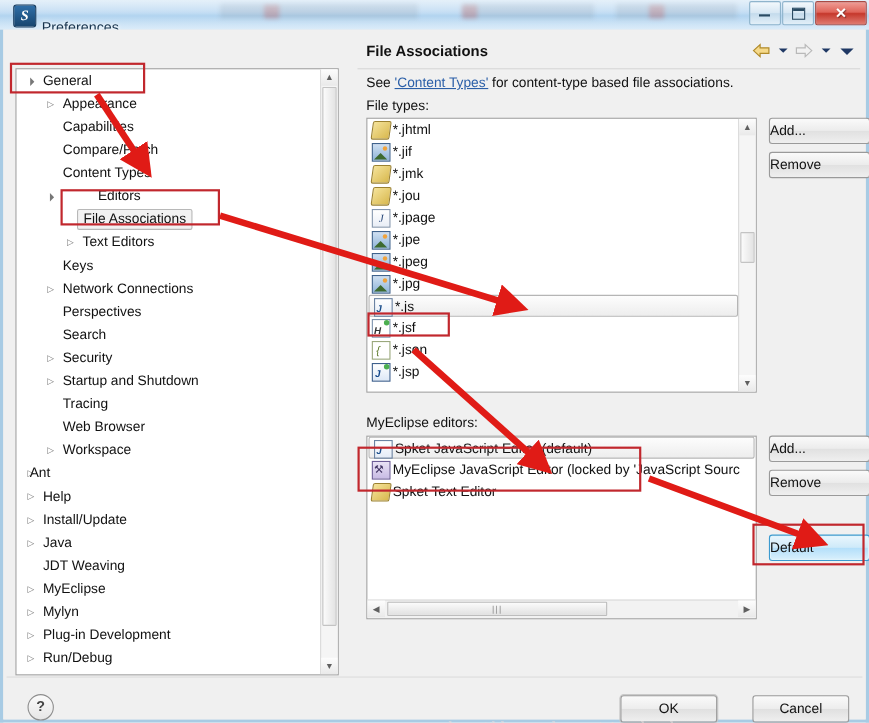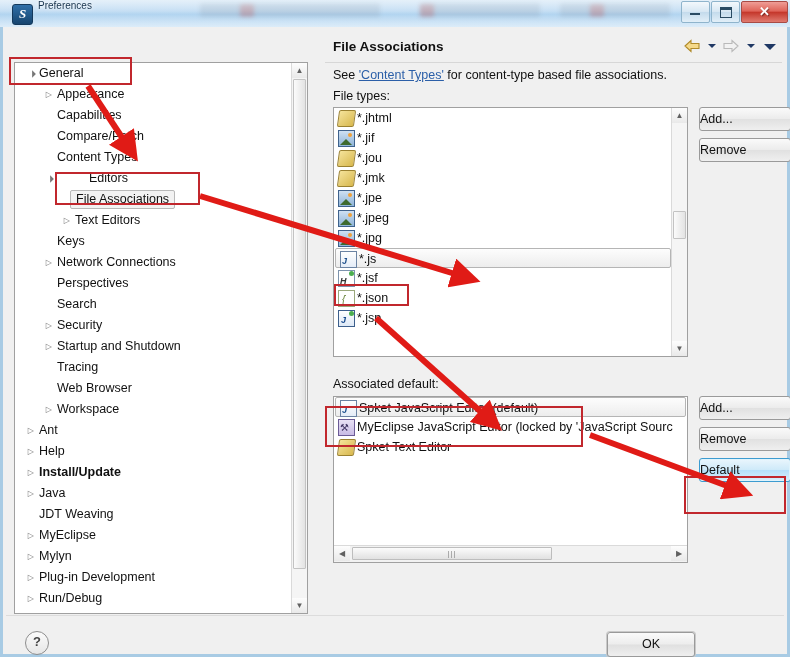--- a/index.html
+++ b/index.html
@@ -26,21 +26,21 @@
   .app-icon{
     position:absolute;left:12px;top:4px;width:19px;height:19px;
     background:linear-gradient(180deg,#2f6fa8,#17456f);
     border:1px solid #14395c;border-radius:3px;
   }
   .app-icon span{
     display:block;color:#fff;font-size:13px;line-height:18px;text-align:center;
     font-family:"Liberation Serif","DejaVu Serif",serif;font-style:italic;font-weight:bold;
   }
   .title-text{
-    position:absolute;left:38px;top:0;font-size:10px;color:#17334d;
+    position:absolute;left:38px;top:17px;font-size:13px;color:#17334d;
     text-shadow:0 0 3px rgba(255,255,255,.9),0 0 6px rgba(255,255,255,.8);
   }
   .wbtns{position:absolute;right:2px;top:1px;display:flex;gap:1px;}
   .wbtn{
     width:27px;height:20px;border:1px solid #8fb4cc;border-radius:2px;
     background:linear-gradient(180deg,#f3f8fc,#d7e7f3 48%,#c4dbec 52%,#e2eff8);
     position:relative;
   }
   .wbtn.close{
     width:45px;border:1px solid #a84b45;
@@ -63,21 +63,21 @@
   
   .filter-box{
     position:absolute;left:11px;top:9px;width:294px;height:20px;
     border:1px solid #a0a0a0;background:#fff;box-sizing:border-box;
     font-size:12px;color:#6d6d6d;padding:2px 4px;line-height:16px;
   }
   .tree{
     position:absolute;left:11px;top:35px;width:294px;height:552px;
     background:#fff;border:1px solid #a0a0a0;box-sizing:border-box;overflow:hidden;
   }
-  .tree-list{position:absolute;left:0;top:0;right:14px;bottom:0;overflow:hidden;text-align:right;}
+  .tree-list{position:absolute;left:0;top:0;right:14px;bottom:0;overflow:hidden;}
   .tnode{height:21px;line-height:21px;white-space:nowrap;font-size:12.5px;color:#111;position:relative;}
   .tnode .arrow{
     position:absolute;width:9px;height:9px;top:6px;color:#777;font-size:8px;line-height:9px;
   }
   .tnode .arrow.collapsed:before{content:"\25B7";}
   .tnode .arrow.expanded:before{content:"\25E2";display:inline-block;transform:rotate(-45deg);font-size:7px;}
   .tnode .lbl{position:absolute;}
   .tnode.selected .lbl{
     background:#f2f2f2;border:1px solid #b8b8b8;border-radius:2px;padding:0 5px;margin-left:-5px;
     line-height:17px;top:1px;
@@ -153,37 +153,37 @@
   .lbl-assoc{position:absolute;left:12px;top:344px;font-size:12.5px;color:#111;}
 
   .sbtn{
     position:absolute;width:92px;height:24px;
     background:linear-gradient(180deg,#fafafa,#ececec 48%,#e1e1e1 52%,#efefef);
     border:1px solid #9a9a9a;border-radius:3px;box-sizing:border-box;
     font-size:12.5px;color:#111;text-align:left;line-height:22px;
   }
   .sbtn.hot{
     background:linear-gradient(180deg,#eaf6fd,#cfeaf9 48%,#b4dffa 52%,#d9f0fc);
-    border:1px solid #3c9bd0;box-shadow:0 0 0 1px #dff3fc inset;
+    border:1px solid #3c9bd0;box-shadow:0 0 0 1px #dff3fc inset;margin-top:28px;
   }
 
   
   .footer-sep{position:absolute;left:3px;right:3px;top:588px;height:1px;background:#dcdcdc;}
   .help-btn{
     position:absolute;left:22px;top:604px;width:22px;height:22px;border-radius:50%;
     border:1px solid #8e8e8e;background:linear-gradient(180deg,#fbfbfb,#e6e6e6);
     text-align:center;line-height:20px;font-size:13px;color:#444;font-weight:bold;
   }
   .fbtn{
     position:absolute;top:605px;width:88px;height:25px;
     background:linear-gradient(180deg,#fafafa,#ededed 48%,#e0e0e0 52%,#efefef);
     border:1px solid #9a9a9a;border-radius:3px;box-sizing:border-box;
     font-size:12.5px;color:#111;text-align:center;line-height:23px;
   }
-  #ok-button{left:604px;box-shadow:0 0 0 1px #c9c9c9;}
+  #ok-button{left:561px;box-shadow:0 0 0 1px #c9c9c9;}
   #cancel-button{left:681px;}
 
   .watermark{
     position:absolute;left:405px;top:627px;font-size:15px;color:#e7dede;
     font-family:"Liberation Serif","DejaVu Serif",serif;letter-spacing:.5px;white-space:nowrap;
   }
 
   
   .ann{position:absolute;border:2px solid #c1272d;box-sizing:border-box;pointer-events:none;}
   .ann-svg{position:absolute;left:0;top:0;width:790px;height:657px;pointer-events:none;}
@@ -278,29 +278,29 @@
             </div>
             <div class="tnode">
               <span class="lbl" style="left: 42px;">Web Browser</span>
             </div>
             <div class="tnode">
               <span class="arrow collapsed" style="left: 28px;"></span>
               <span class="lbl" style="left: 42px;">Workspace</span>
             </div>
             <div class="tnode">
               <span class="arrow collapsed" style="left: 10px;"></span>
-              <span class="lbl" style="left: 24px;">Ant</span>
+              <span class="lbl" style="left: 12px;">Ant</span>
             </div>
             <div class="tnode">
               <span class="arrow collapsed" style="left: 10px;"></span>
               <span class="lbl" style="left: 24px;">Help</span>
             </div>
             <div class="tnode">
               <span class="arrow collapsed" style="left: 10px;"></span>
-              <span class="lbl" style="left: 24px; font-weight: bold;">Install/Update</span>
+              <span class="lbl" style="left: 24px;">Install/Update</span>
             </div>
             <div class="tnode">
               <span class="arrow collapsed" style="left: 10px;"></span>
               <span class="lbl" style="left: 24px;">Java</span>
             </div>
             <div class="tnode">
               <span class="lbl" style="left: 24px;">JDT Weaving</span>
             </div>
             <div class="tnode">
               <span class="arrow collapsed" style="left: 10px;"></span>
@@ -358,41 +358,42 @@
       <div class="desc">
         <span>See </span><a href="#">'Content Types'</a><span> for content-type based file associations.</span>
       </div>
 
       <div class="lbl-filetypes">File types:</div>
 
       <div class="listbox" id="file-types-list">
         <div class="lrows" id="ft-rows">
               <div class="lrow"><span class="ficon"><i class="ic ic-scroll"></i></span><span>*.jhtml</span></div>
               <div class="lrow"><span class="ficon"><i class="ic ic-img"></i></span><span>*.jif</span></div>
+              <div class="lrow"><span class="ficon"><i class="ic ic-scroll"></i></span><span>*.jmk</span></div>
               <div class="lrow"><span class="ficon"><i class="ic ic-scroll"></i></span><span>*.jou</span></div>
-              <div class="lrow"><span class="ficon"><i class="ic ic-scroll"></i></span><span>*.jmk</span></div>
+              <div class="lrow"><span class="ficon"><i class="ic ic-j"></i></span><span>*.jpage</span></div>
               <div class="lrow"><span class="ficon"><i class="ic ic-img"></i></span><span>*.jpe</span></div>
               <div class="lrow"><span class="ficon"><i class="ic ic-img"></i></span><span>*.jpeg</span></div>
               <div class="lrow"><span class="ficon"><i class="ic ic-img"></i></span><span>*.jpg</span></div>
               <div class="lrow sel"><span class="ficon"><i class="ic ic-js"></i></span><span>*.js</span></div>
               <div class="lrow"><span class="ficon"><i class="ic ic-h"></i></span><span>*.jsf</span></div>
               <div class="lrow"><span class="ficon"><i class="ic ic-json"></i></span><span>*.json</span></div>
               <div class="lrow"><span class="ficon"><i class="ic ic-jsp"></i></span><span>*.jsp</span></div>
             </div>
         <div class="vsb">
           <div class="arr up">▲</div>
           <div class="thumb" style="top:103px;height:28px;"></div>
           <div class="arr dn">▼</div>
         </div>
       </div>
 
       <div class="sbtn" style="left:378px;top:74px;">Add...</div>
       <div class="sbtn" style="left:378px;top:105px;">Remove</div>
 
-      <div class="lbl-assoc">Associated default:</div>
+      <div class="lbl-assoc">MyEclipse editors:</div>
 
       <div class="listbox" id="assoc-editors-list">
         <div class="lrows" style="right:0;bottom:16px;" id="ae-rows">
               <div class="lrow sel"><span class="ficon"><i class="ic ic-js"></i></span><span>Spket JavaScript Editor (default)</span></div>
               <div class="lrow"><span class="ficon"><i class="ic ic-me"></i></span><span>MyEclipse JavaScript Editor (locked by 'JavaScript Sourc</span></div>
               <div class="lrow"><span class="ficon"><i class="ic ic-scroll"></i></span><span>Spket Text Editor</span></div>
             </div>
         <div class="hsb">
           <div class="arr l">◀</div>
           <div class="thumb" style="left:18px;width:200px;">|||</div>
@@ -401,20 +402,21 @@
       </div>
 
       <div class="sbtn" style="left:378px;top:363px;">Add...</div>
       <div class="sbtn" style="left:378px;top:394px;">Remove</div>
       <div class="sbtn hot" style="left:378px;top:425px;">Default</div>
     </div>
 
     <div class="footer-sep"></div>
     <div class="help-btn">?</div>
     <div class="fbtn" id="ok-button">OK</div>
+    <div class="fbtn" id="cancel-button">Cancel</div>
     <div class="watermark">http://blog. csdn. net/gisredevelopment</div>
 
    </div>
   </div>
 
   <div class="ann" style="left:9px;top:57px;width:123px;height:28px;"></div>
   <div class="ann" style="left:55px;top:172px;width:145px;height:33px;"></div>
   <div class="ann" style="left:334px;top:284px;width:75px;height:22px;"></div>
   <div class="ann" style="left:325px;top:406px;width:258px;height:41px;"></div>
   <div class="ann" style="left:684px;top:476px;width:102px;height:38px;"></div>

